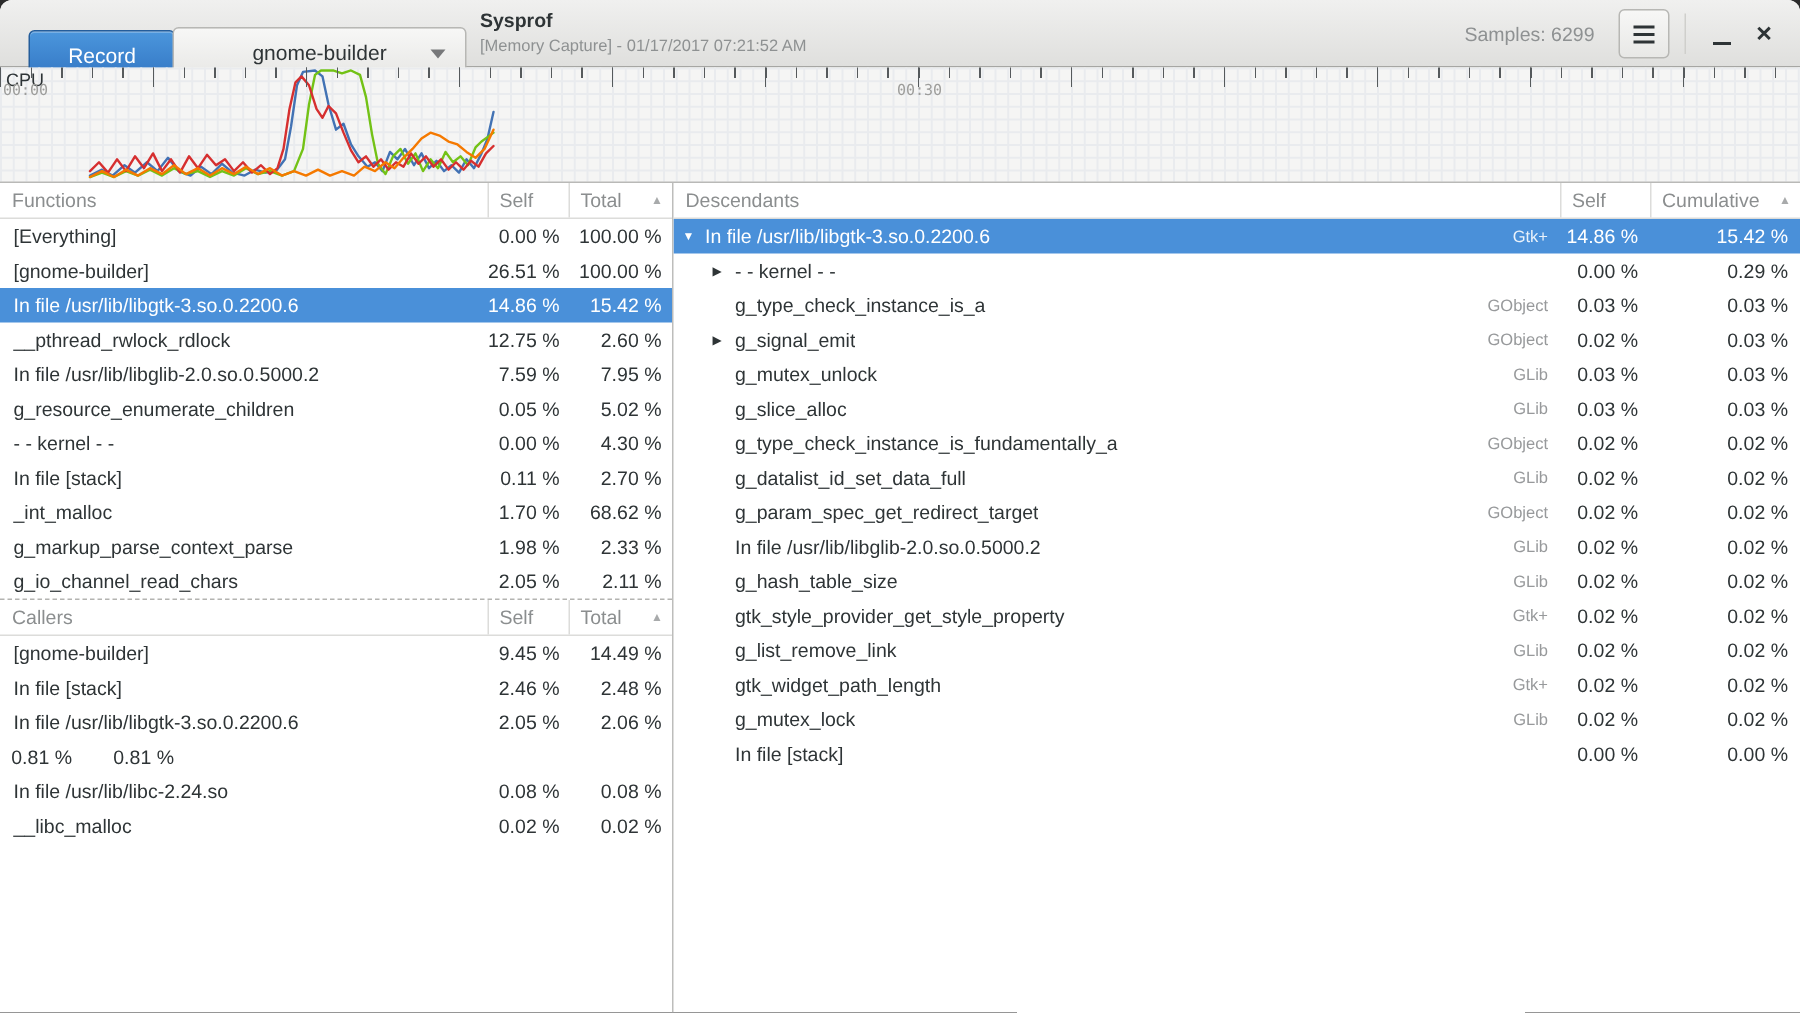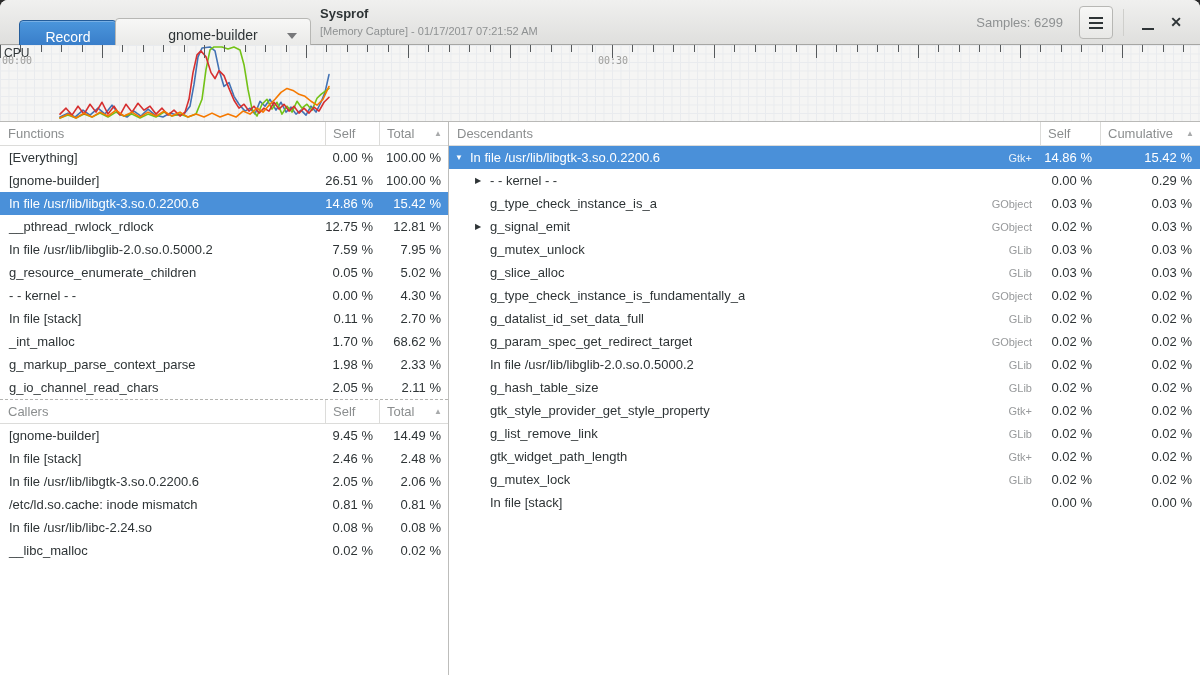--- a/index.html
+++ b/index.html
@@ -180,21 +180,21 @@
               <span class="cnum c-total-l">100.00 %</span>
             </div>
             <div class="trow selected">
               <span class="cname">In file /usr/lib/libgtk-3.so.0.2200.6</span>
               <span class="cnum c-self-l">14.86 %</span>
               <span class="cnum c-total-l">15.42 %</span>
             </div>
             <div class="trow">
               <span class="cname">__pthread_rwlock_rdlock</span>
               <span class="cnum c-self-l">12.75 %</span>
-              <span class="cnum c-total-l">12.81 %</span>
+              <span class="cnum c-total-l">2.60 %</span>
             </div>
             <div class="trow">
               <span class="cname">In file /usr/lib/libglib-2.0.so.0.5000.2</span>
               <span class="cnum c-self-l">7.59 %</span>
               <span class="cnum c-total-l">7.95 %</span>
             </div>
             <div class="trow">
               <span class="cname">g_resource_enumerate_children</span>
               <span class="cnum c-self-l">0.05 %</span>
               <span class="cnum c-total-l">5.02 %</span>
@@ -246,21 +246,20 @@
               <span class="cname">In file [stack]</span>
               <span class="cnum c-self-l">2.46 %</span>
               <span class="cnum c-total-l">2.48 %</span>
             </div>
             <div class="trow">
               <span class="cname">In file /usr/lib/libgtk-3.so.0.2200.6</span>
               <span class="cnum c-self-l">2.05 %</span>
               <span class="cnum c-total-l">2.06 %</span>
             </div>
             <div class="trow">
-              <span class="cname">/etc/ld.so.cache: inode mismatch</span>
               <span class="cnum c-self-l">0.81 %</span>
               <span class="cnum c-total-l">0.81 %</span>
             </div>
             <div class="trow">
               <span class="cname">In file /usr/lib/libc-2.24.so</span>
               <span class="cnum c-self-l">0.08 %</span>
               <span class="cnum c-total-l">0.08 %</span>
             </div>
             <div class="trow">
               <span class="cname">__libc_malloc</span>

